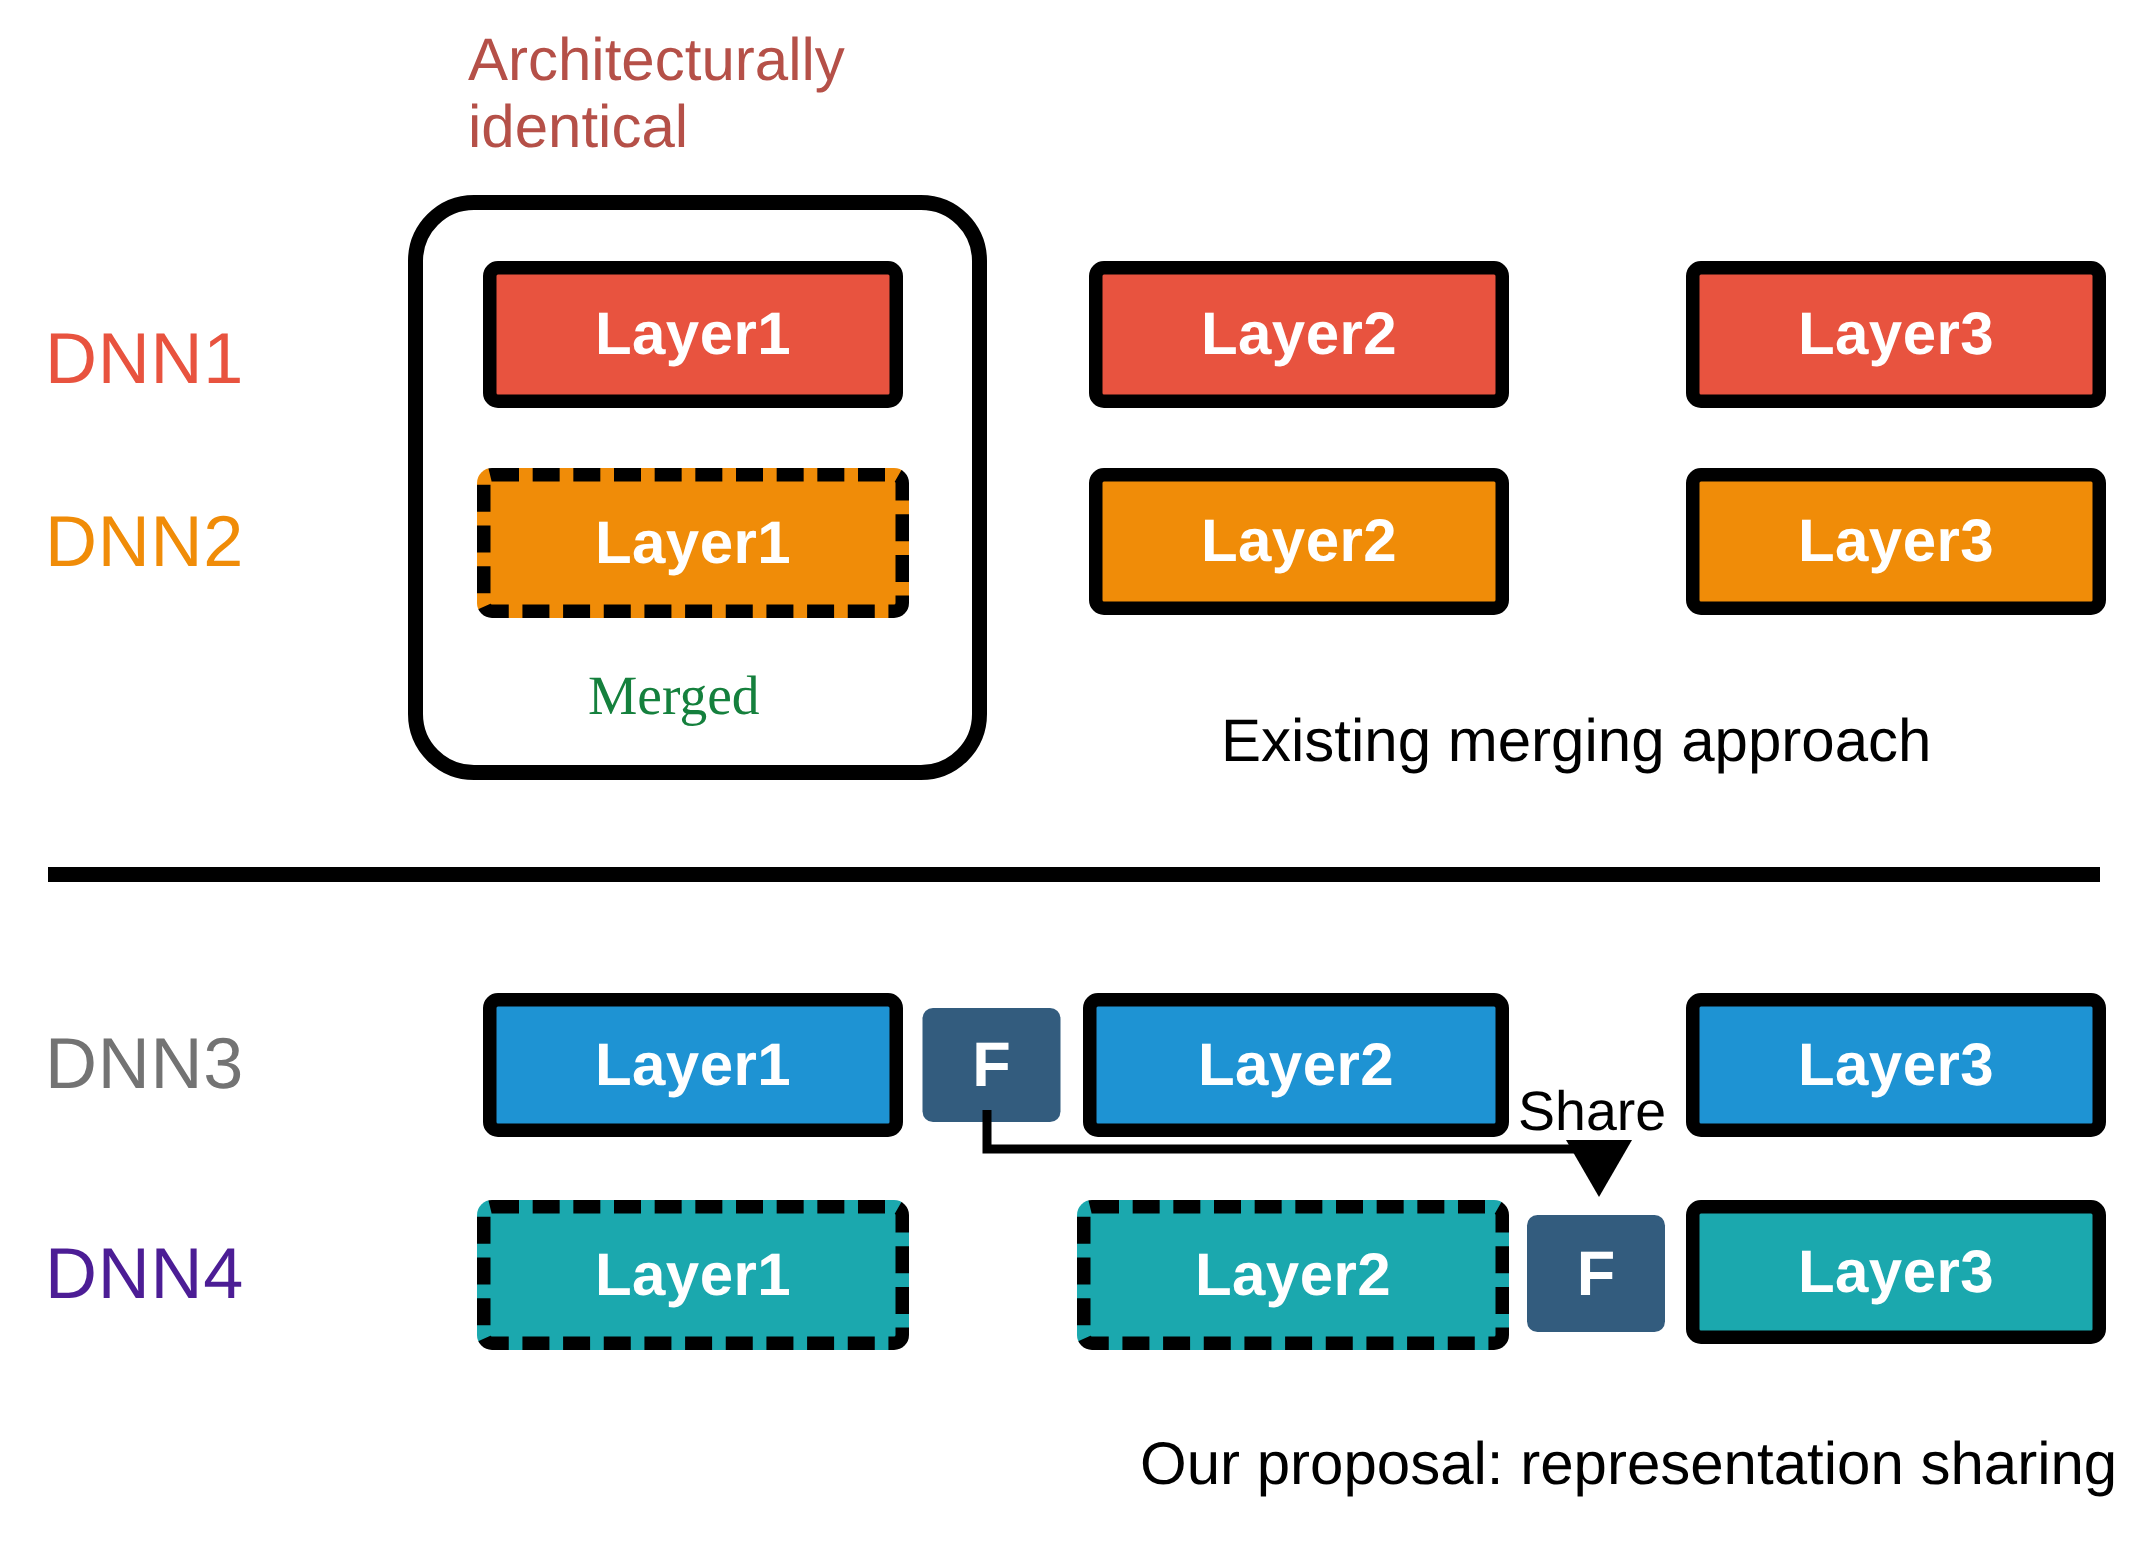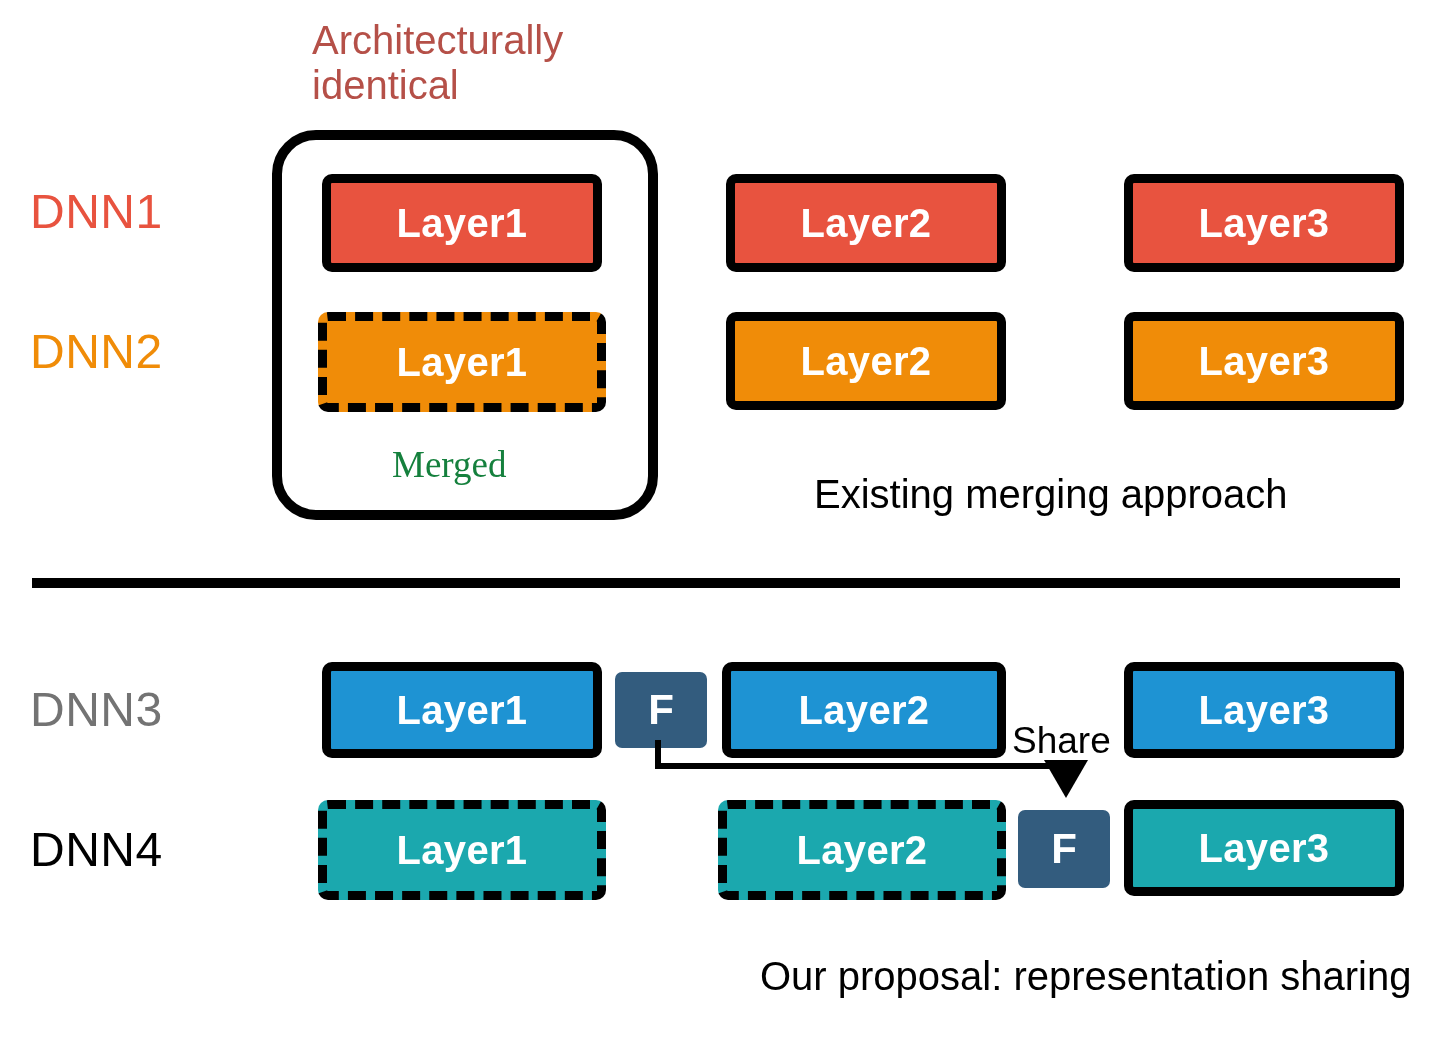--- a/index.html
+++ b/index.html
@@ -115,29 +115,29 @@
 </head>
 <body>
 
 <div id="canvas">
 
   <div class="annot" style="left:312px; top:18px; width:300px;">Architecturally
 identical</div>
 
   <div class="group-box" style="left:272px; top:130px; width:386px; height:390px;"></div>
 
-  <div class="dnn-label" style="left:30px; top:184px; color:#E8533F;">DNN1</div>
+  <div class="dnn-label" style="left:30px; top:212px; color:#E8533F;">DNN1</div>
 
   <div class="layer-box solid" style="left:322px; top:174px; width:280px; height:98px; background:#E8533F;">Layer1</div>
 
   <div class="layer-box solid" style="left:726px; top:174px; width:280px; height:98px; background:#E8533F;">Layer2</div>
 
   <div class="layer-box solid" style="left:1124px; top:174px; width:280px; height:98px; background:#E8533F;">Layer3</div>
 
-  <div class="dnn-label" style="left:30px; top:324px; color:#F08C08;">DNN2</div>
+  <div class="dnn-label" style="left:30px; top:334px; color:#F08C08;">DNN2</div>
 
   <div class="layer-box dashed" style="left:318px; top:312px; width:288px; height:100px; background:#F08C08;">Layer1</div>
 
   <div class="layer-box solid" style="left:726px; top:312px; width:280px; height:98px; background:#F08C08;">Layer2</div>
 
   <div class="layer-box solid" style="left:1124px; top:312px; width:280px; height:98px; background:#F08C08;">Layer3</div>
 
   <div class="merged-label" style="left:392px; top:443px;">Merged</div>
 
   <div class="caption" style="left:814px; top:472px;">Existing merging approach</div>
@@ -154,21 +154,21 @@
 
   <div class="layer-box solid" style="left:1124px; top:662px; width:280px; height:96px; background:#1E93D3;">Layer3</div>
 
   <div class="share-label" style="left:1012px; top:720px;">Share</div>
 
   <svg class="arrow-svg" style="left:652px; top:736px;" width="440" height="70" viewBox="0 0 440 70">
     <path d="M 6 4 L 6 30 L 414 30" fill="none" stroke="#000000" stroke-width="6" stroke-linecap="butt"></path>
     <path d="M 392 24 L 436 24 L 414 62 Z" fill="#000000"></path>
   </svg>
 
-  <div class="dnn-label" style="left:30px; top:822px; color:#000000;">DNN4</div>
+  <div class="dnn-label" style="left:30px; top:822px; color:#4c1d95;">DNN4</div>
 
   <div class="layer-box dashed" style="left:318px; top:800px; width:288px; height:100px; background:#1BA8AE;">Layer1</div>
 
   <div class="layer-box dashed" style="left:718px; top:800px; width:288px; height:100px; background:#1BA8AE;">Layer2</div>
 
   <div class="f-box" style="left:1018px; top:810px; width:92px; height:78px;">F</div>
 
   <div class="layer-box solid" style="left:1124px; top:800px; width:280px; height:96px; background:#1BA8AE;">Layer3</div>
 
   <div class="caption" style="left:760px; top:954px;">Our proposal: representation sharing</div>

